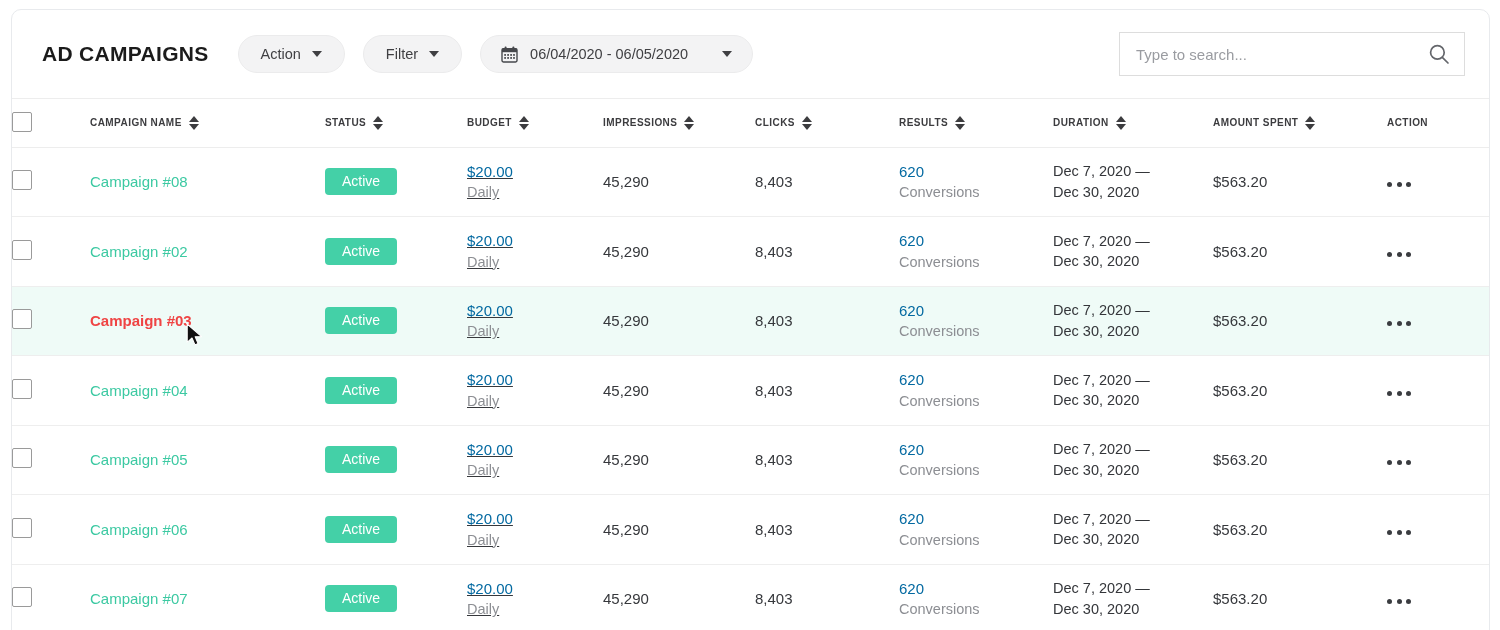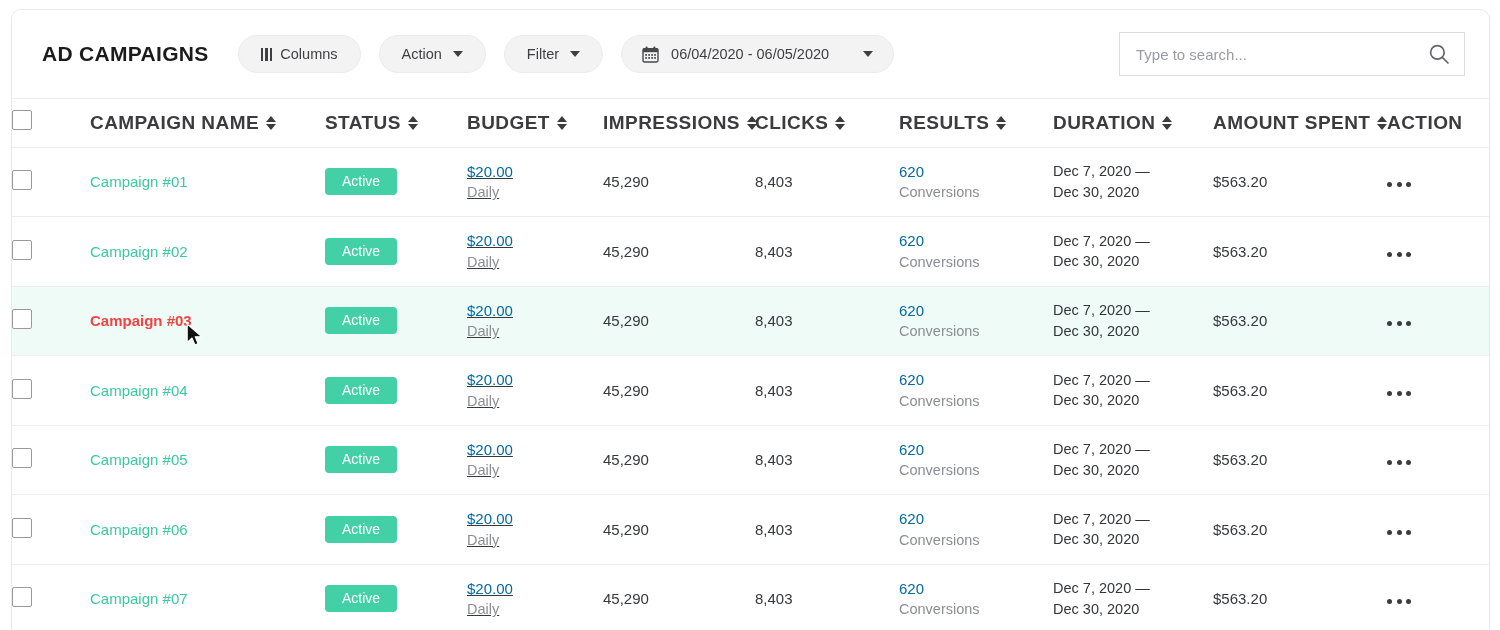--- a/index.html
+++ b/index.html
@@ -110,21 +110,21 @@
 
   
   table.grid {
     width: 100%;
     border-collapse: collapse;
     table-layout: fixed;
   }
 
   table.grid th {
     text-align: left;
-    font-size: 19px;
+    font-size: 10px;
     font-weight: bold;
     letter-spacing: 0.45px;
     color: #3c3c3f;
     height: 48px;
     padding: 0;
     vertical-align: middle;
     border-bottom: 1px solid #ededed;
     white-space: nowrap;
   }
 
@@ -227,28 +227,20 @@
 </head>
 <body>
 
 <div class="page">
   <div class="card">
 
     <div class="toolbar">
 
       <div class="page-title">AD CAMPAIGNS</div>
 
-      <div class="pill">
-        <span class="cols-icon">
-          <i></i>
-            <i></i>
-            <i></i>
-        </span>
-        <span>Columns</span>
-      </div>
 
       <div class="pill">
         <span>Action</span>
         <span class="caret"></span>
       </div>
 
       <div class="pill">
         <span>Filter</span>
         <span class="caret"></span>
       </div>
@@ -382,21 +374,21 @@
           <th class="pad-act">
             <span class="th-inner" style="cursor:default;">
               <span>ACTION</span>
             </span>
           </th>
         </tr>
       </thead>
       <tbody id="tbody">
           <tr class="row">
             <td class="pad-check"><span class="cbox"></span></td>
-            <td class="pad-name"><a class="camp-link" href="#">Campaign #01</a></td>
+            <td class="pad-name"><a class="camp-link" href="#">Campaign #08</a></td>
             <td class="pad-status"><span class="badge">Active</span></td>
             <td class="pad-budget">
               <div class="stack">
                 <div class="primary">$20.00</div>
                 <div class="secondary">Daily</div>
               </div>
             </td>
             <td class="pad-impr">45,290</td>
             <td class="pad-click">8,403</td>
             <td class="pad-res">

